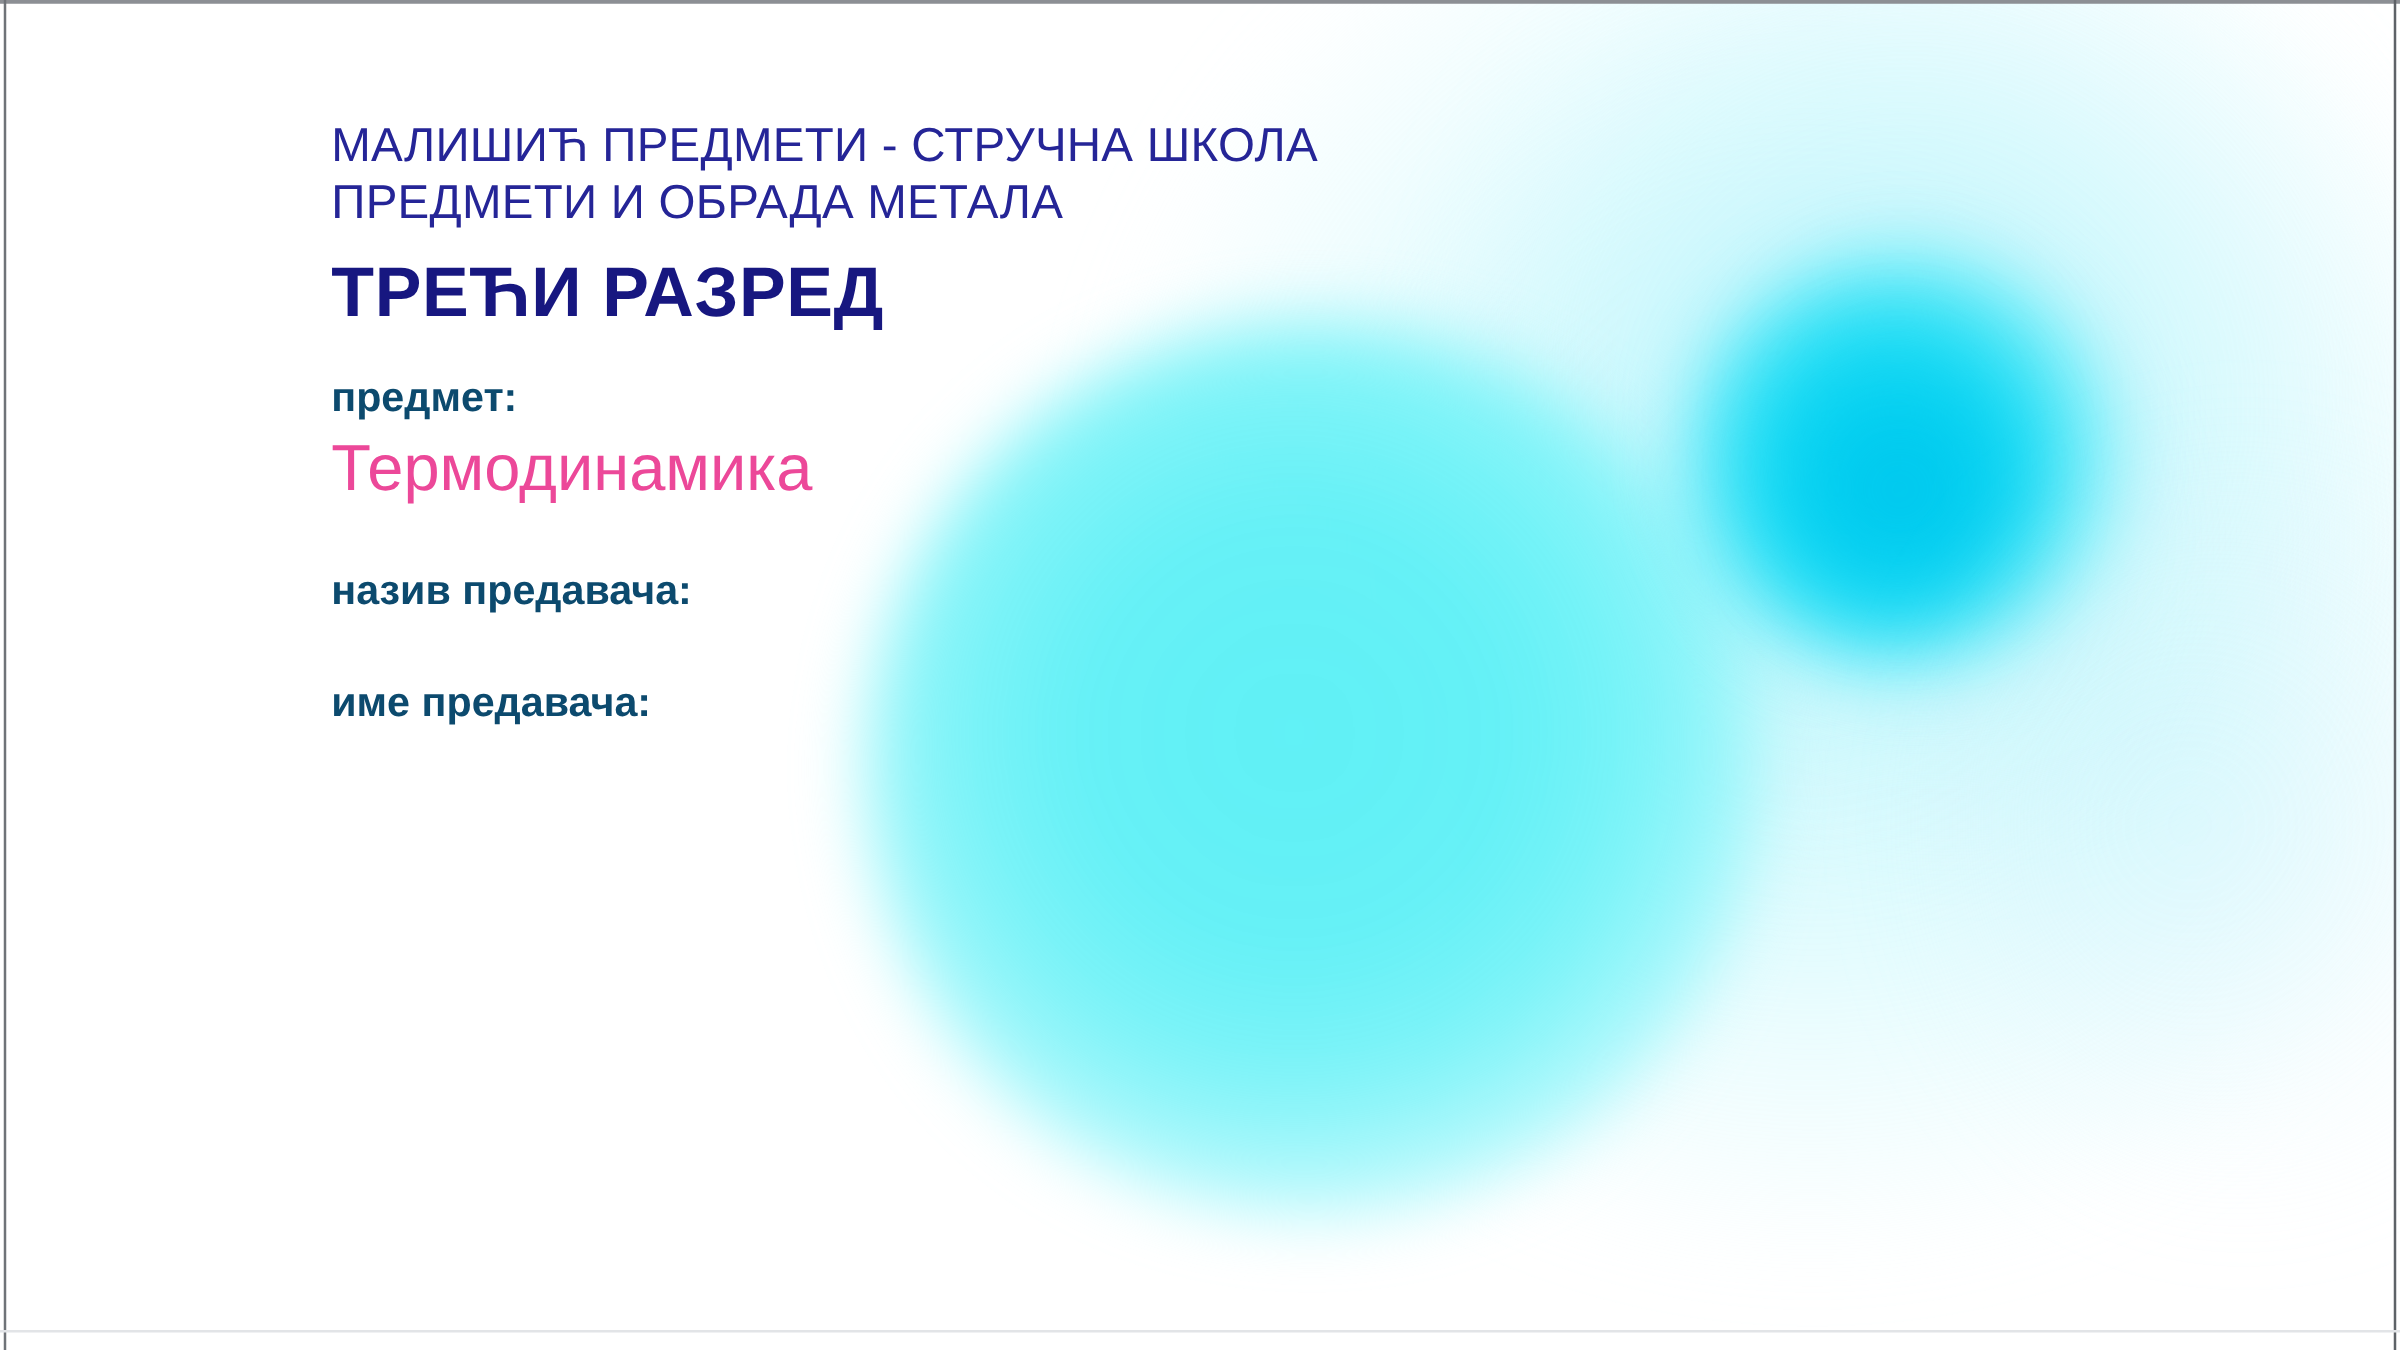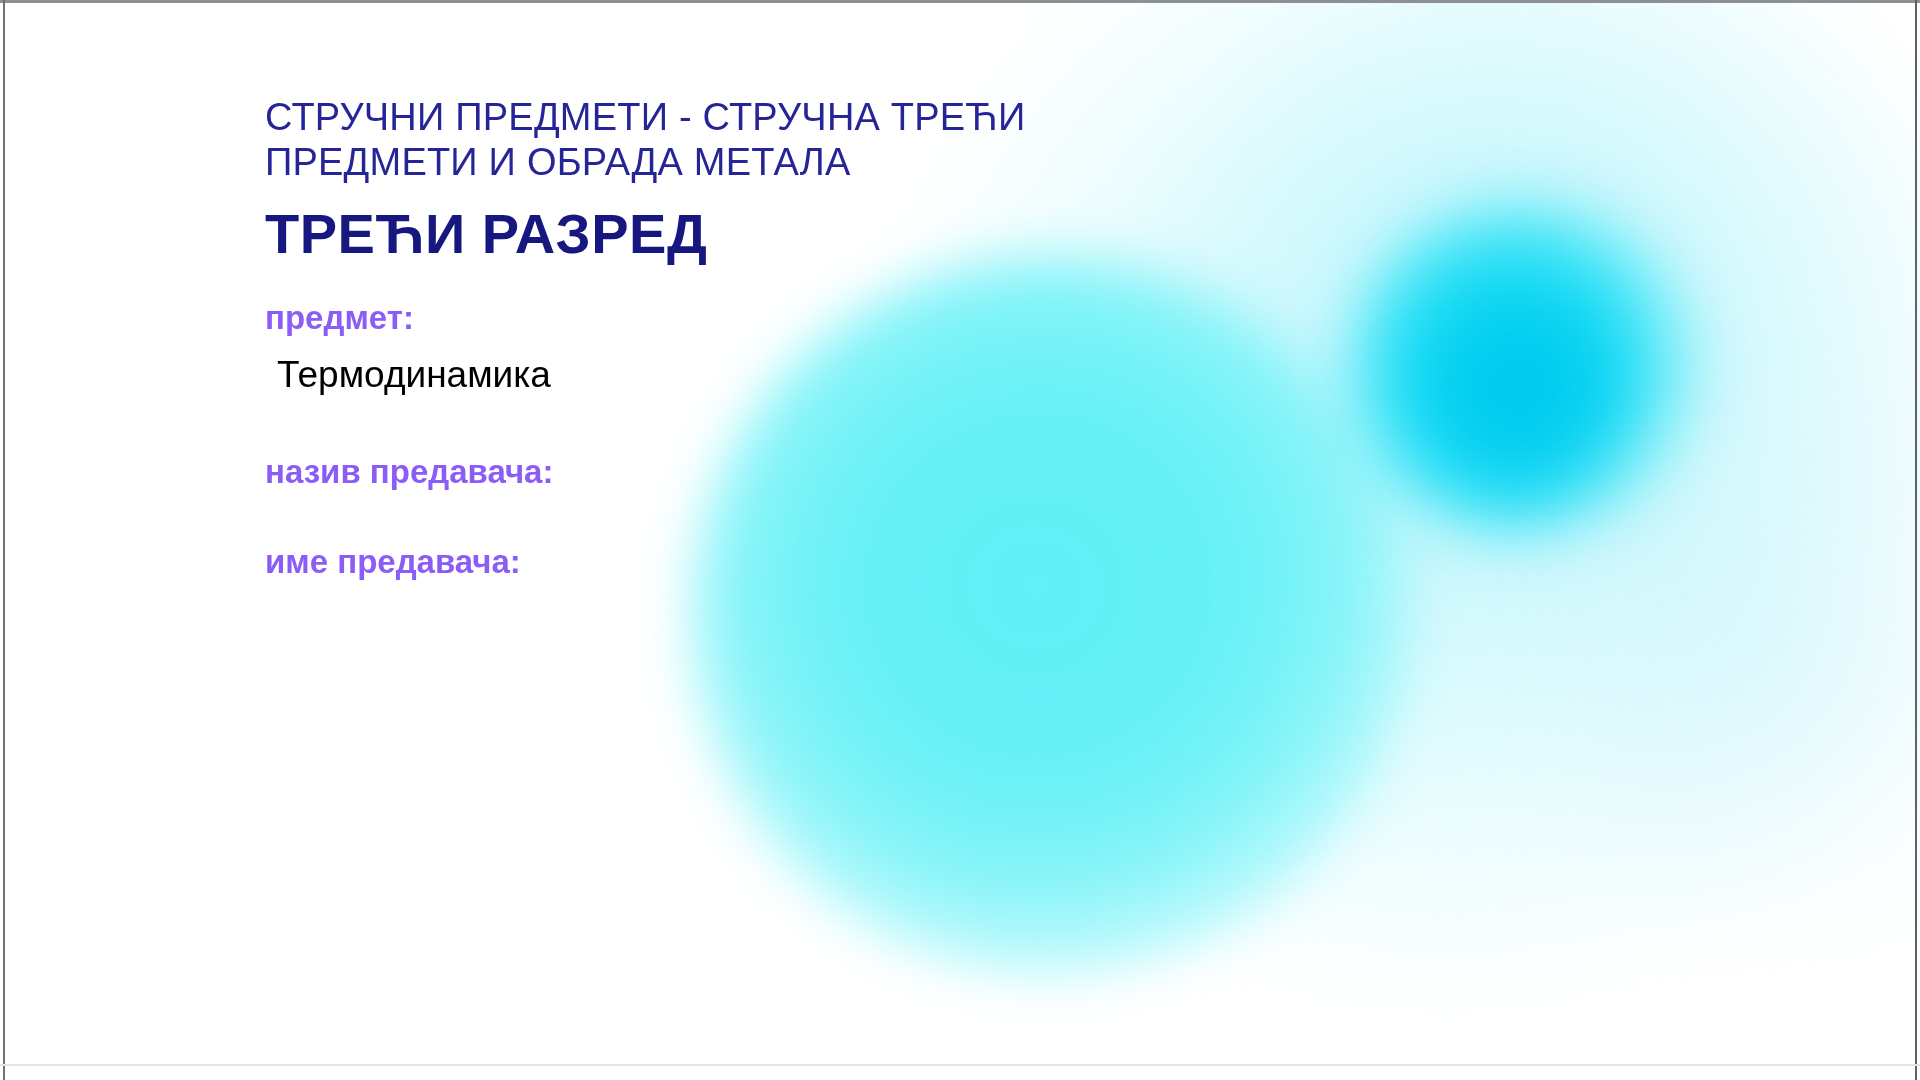--- a/index.html
+++ b/index.html
@@ -144,31 +144,30 @@
     font-weight: 700;
     letter-spacing: 0.5px;
     color: #171780;
     white-space: nowrap;
   }
 
   .label {
     font-size: 33px;
     line-height: 38px;
     font-weight: 600;
-    color: #8b5cf6;
+    color: #0c4a6e;
     white-space: nowrap;
   }
 
   .value {
-    font-size: 37px;
+    font-size: 52px;
     line-height: 52px;
     font-weight: 400;
-    color: #000000;
-    white-space: nowrap;
-    margin-left: 12px;
+    color: #ec4899;
+    white-space: nowrap;
   }
 
   .field { position: relative; }
   #field-subject  { margin-top: 32px; }
   #field-subject .value { margin-top: 12px; }
   #field-lecture  { margin-top: 52px; }
   #field-lecture .value { margin-top: 10px; }
   #field-teacher  { margin-top: 52px; }
   #field-teacher .value { margin-top: 10px; letter-spacing: 1px; }
 </style>
@@ -179,21 +178,21 @@
 
   <div class="blob" id="blob-wash"></div>
   <div class="blob" id="blob-halo"></div>
   <div class="blob" id="blob-main"></div>
   <div class="blob" id="blob-accent"></div>
   <div class="blob" id="blob-accent-core"></div>
   <div class="blob" id="blob-right-tint"></div>
 
   <div id="text-block">
 
-    <div class="line-school">СТРУЧНИ ПРЕДМЕТИ - СТРУЧНА ТРЕЋИ</div>
+    <div class="line-school">МАЛИШИЋ ПРЕДМЕТИ - СТРУЧНА ШКОЛА</div>
 
     <div class="line-school">ПРЕДМЕТИ И ОБРАДА МЕТАЛА</div>
 
     <div class="line-grade">ТРЕЋИ РАЗРЕД</div>
 
     <div class="field" id="field-subject">
       <div class="label">предмет:</div>
       <div class="value">Термодинамика</div>
     </div>
 

